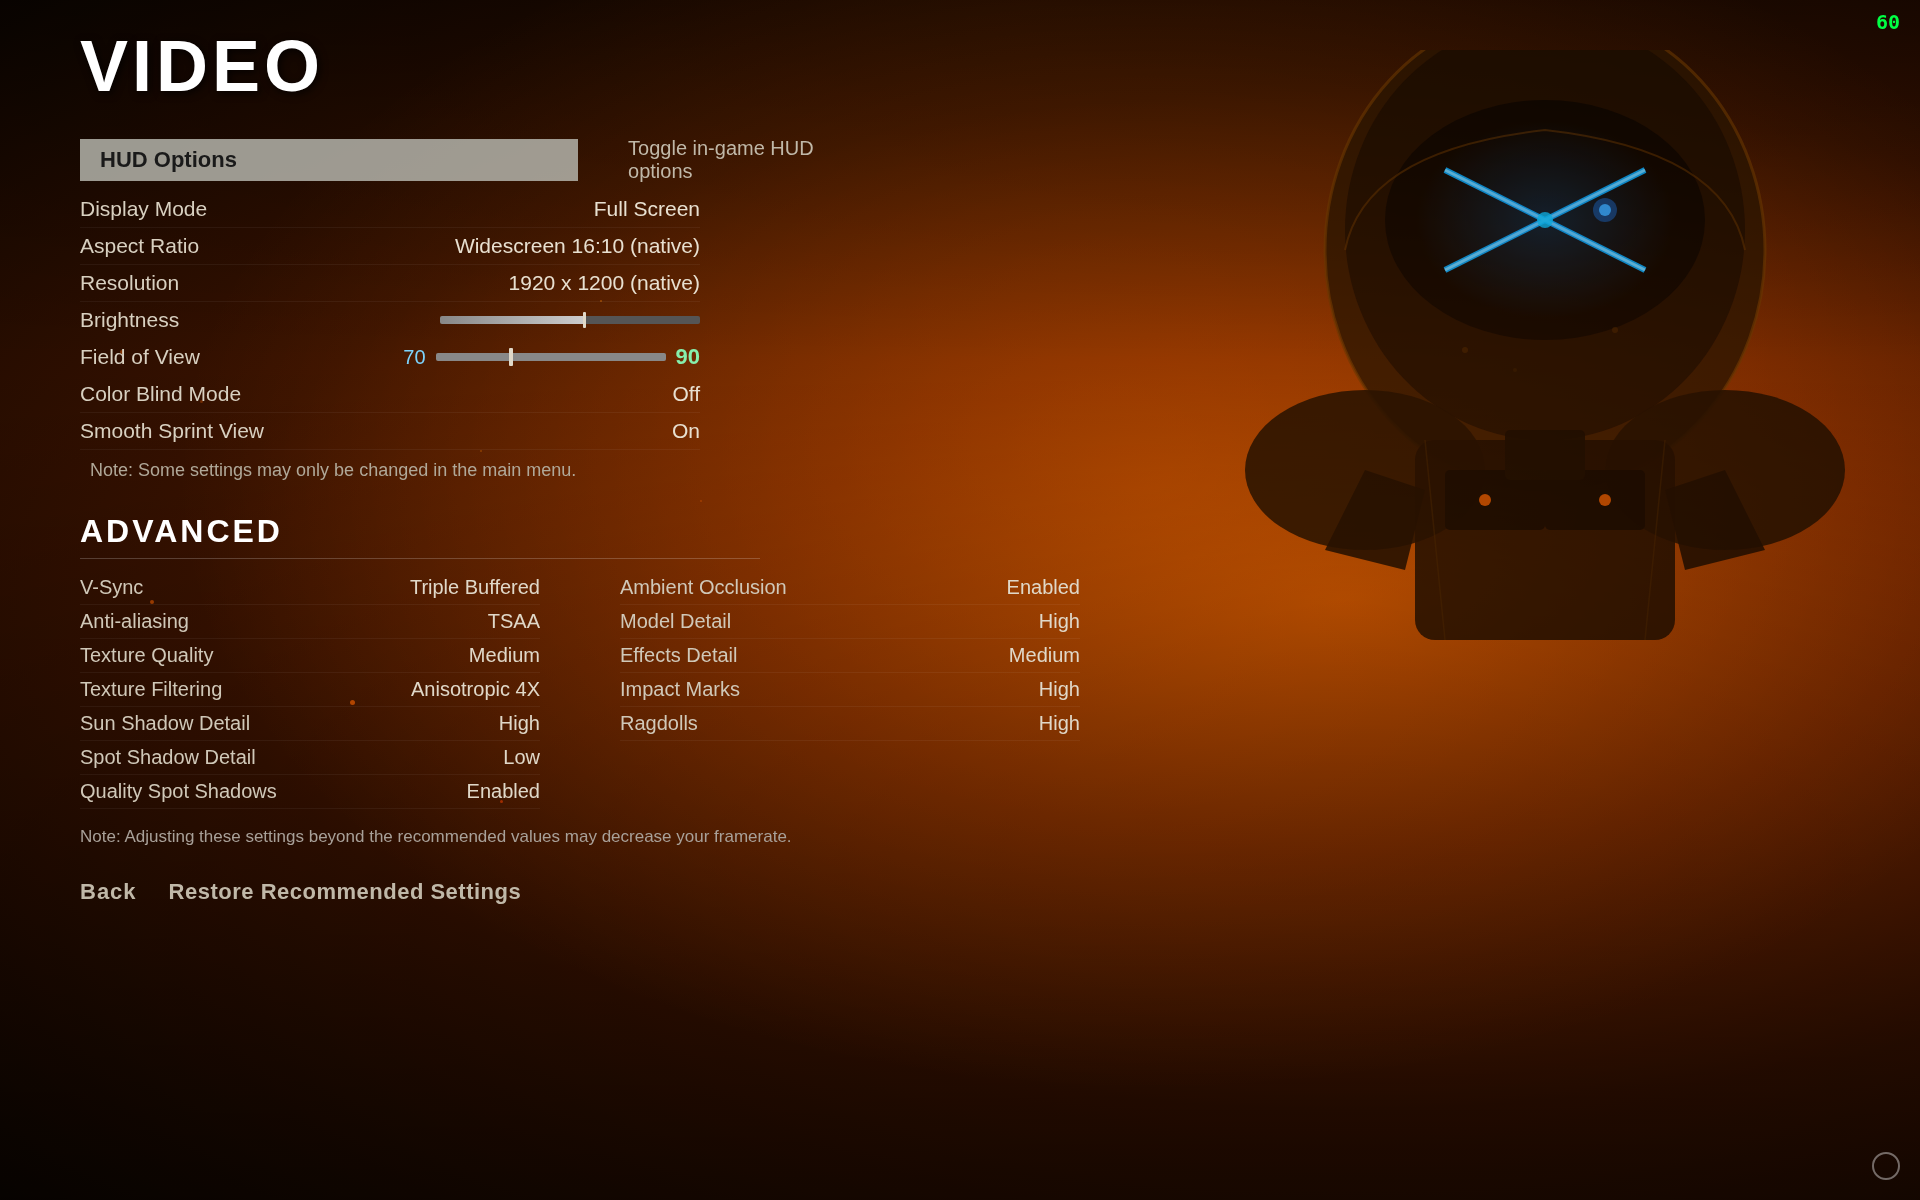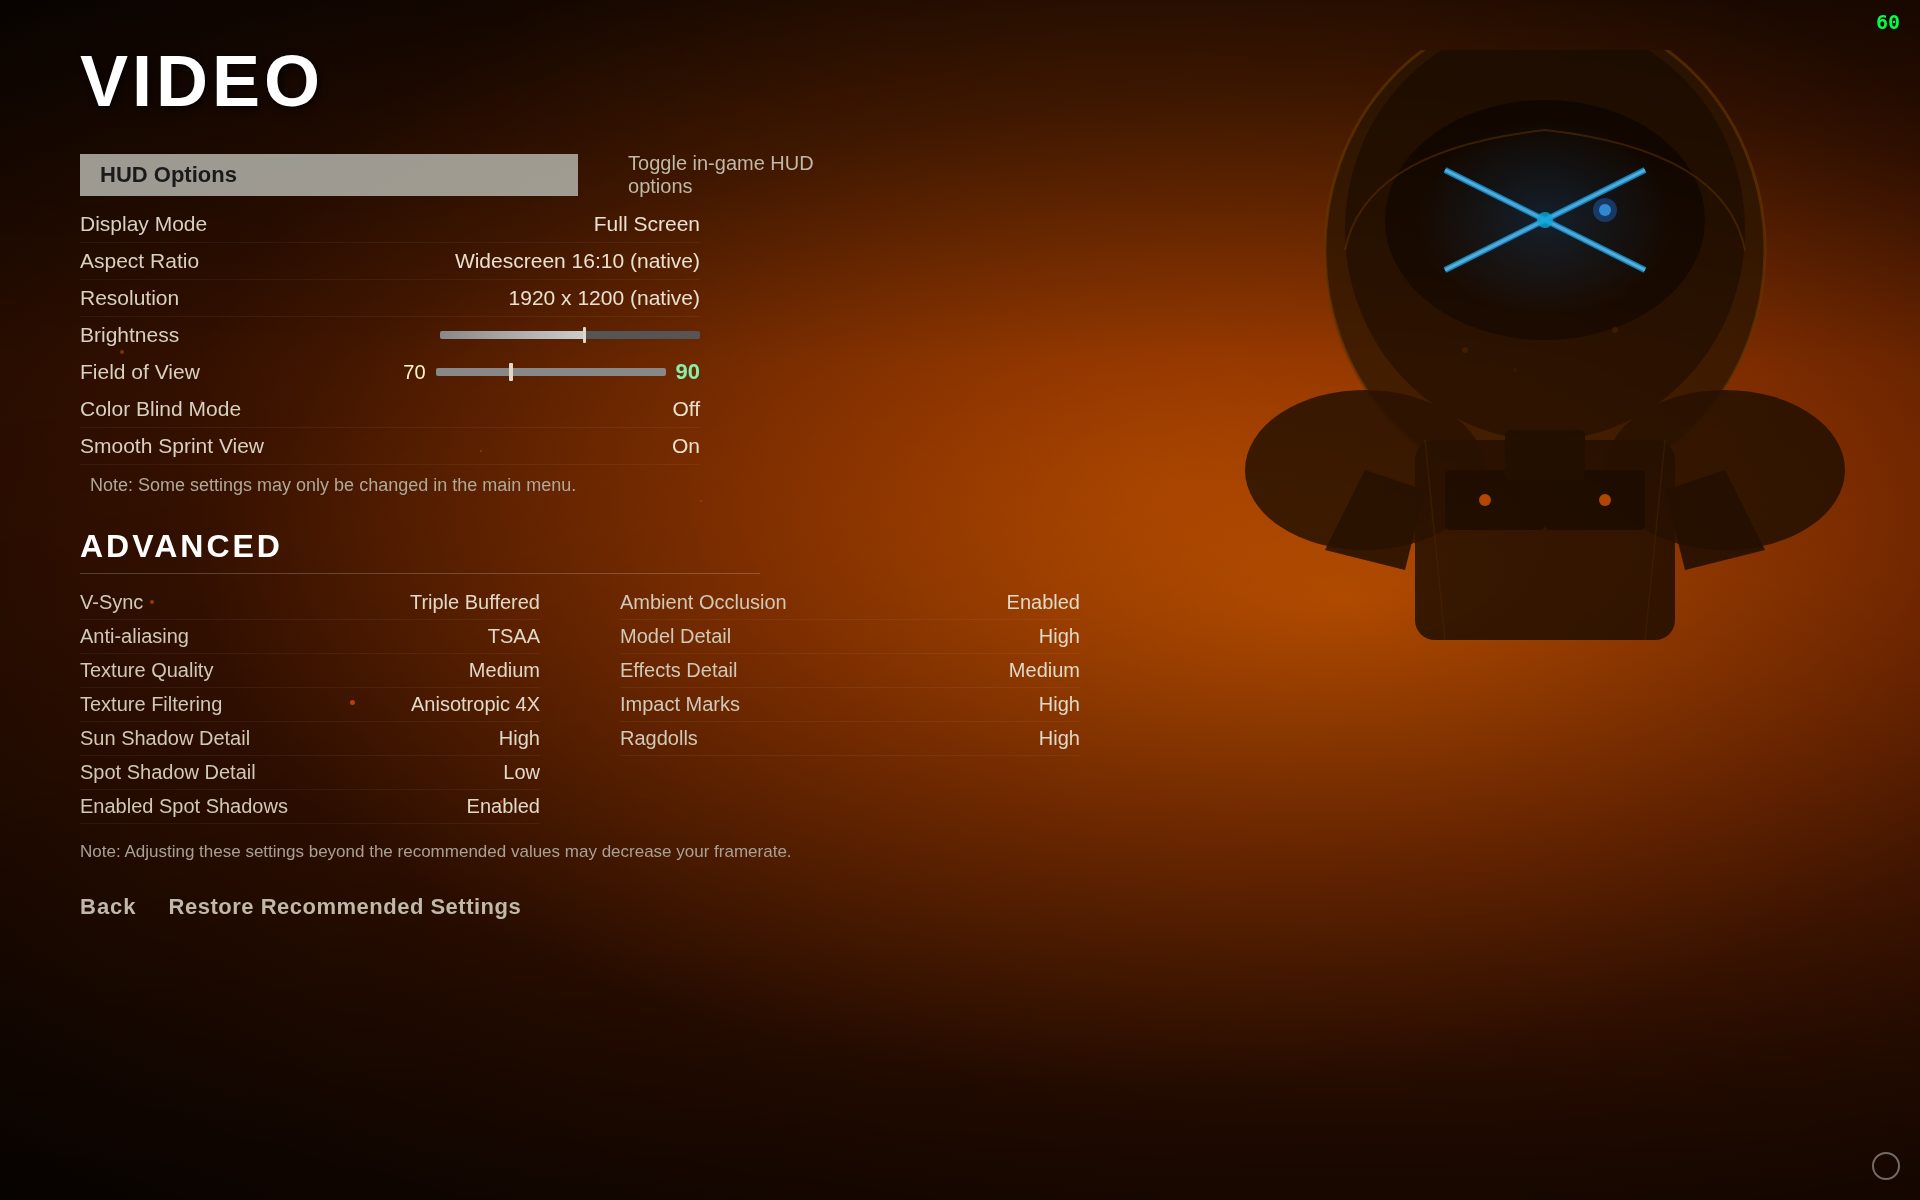--- a/index.html
+++ b/index.html
@@ -49,21 +49,21 @@
       top: 50px;
       width: 850px;
       height: 900px;
       opacity: 0.85;
     }
 
     .content {
       position: absolute;
       inset: 0;
       z-index: 2;
-      padding: 40px 80px;
+      padding: 25px 80px;
     }
 
     
     .fps-counter {
       position: absolute;
       top: 10px;
       right: 20px;
       color: #00ff44;
       font-size: 20px;
       font-weight: bold;
@@ -172,21 +172,21 @@
     }
 
     .fov-slider-container {
       display: flex;
       align-items: center;
       gap: 10px;
     }
 
     .fov-min {
       font-size: 20px;
-      color: #fef9c3;
+      color: #7dd3fc;
     }
 
     .fov-track {
       width: 230px;
       height: 8px;
       background: linear-gradient(to right, #888 0%, #888 100%);
       position: relative;
       border-radius: 2px;
     }
 
@@ -484,21 +484,21 @@
         </div>
         <div class="adv-row">
           <span class="adv-label">Sun Shadow Detail</span>
           <span class="adv-value">High</span>
         </div>
         <div class="adv-row">
           <span class="adv-label">Spot Shadow Detail</span>
           <span class="adv-value">Low</span>
         </div>
         <div class="adv-row">
-          <span class="adv-label">Enabled Spot Shadows</span>
+          <span class="adv-label">Quality Spot Shadows</span>
           <span class="adv-value">Enabled</span>
         </div>
       </div>
 
       <div class="advanced-col">
         <div class="adv-row">
           <span class="adv-label">Ambient Occlusion</span>
           <span class="adv-value">Enabled</span>
         </div>
         <div class="adv-row">

